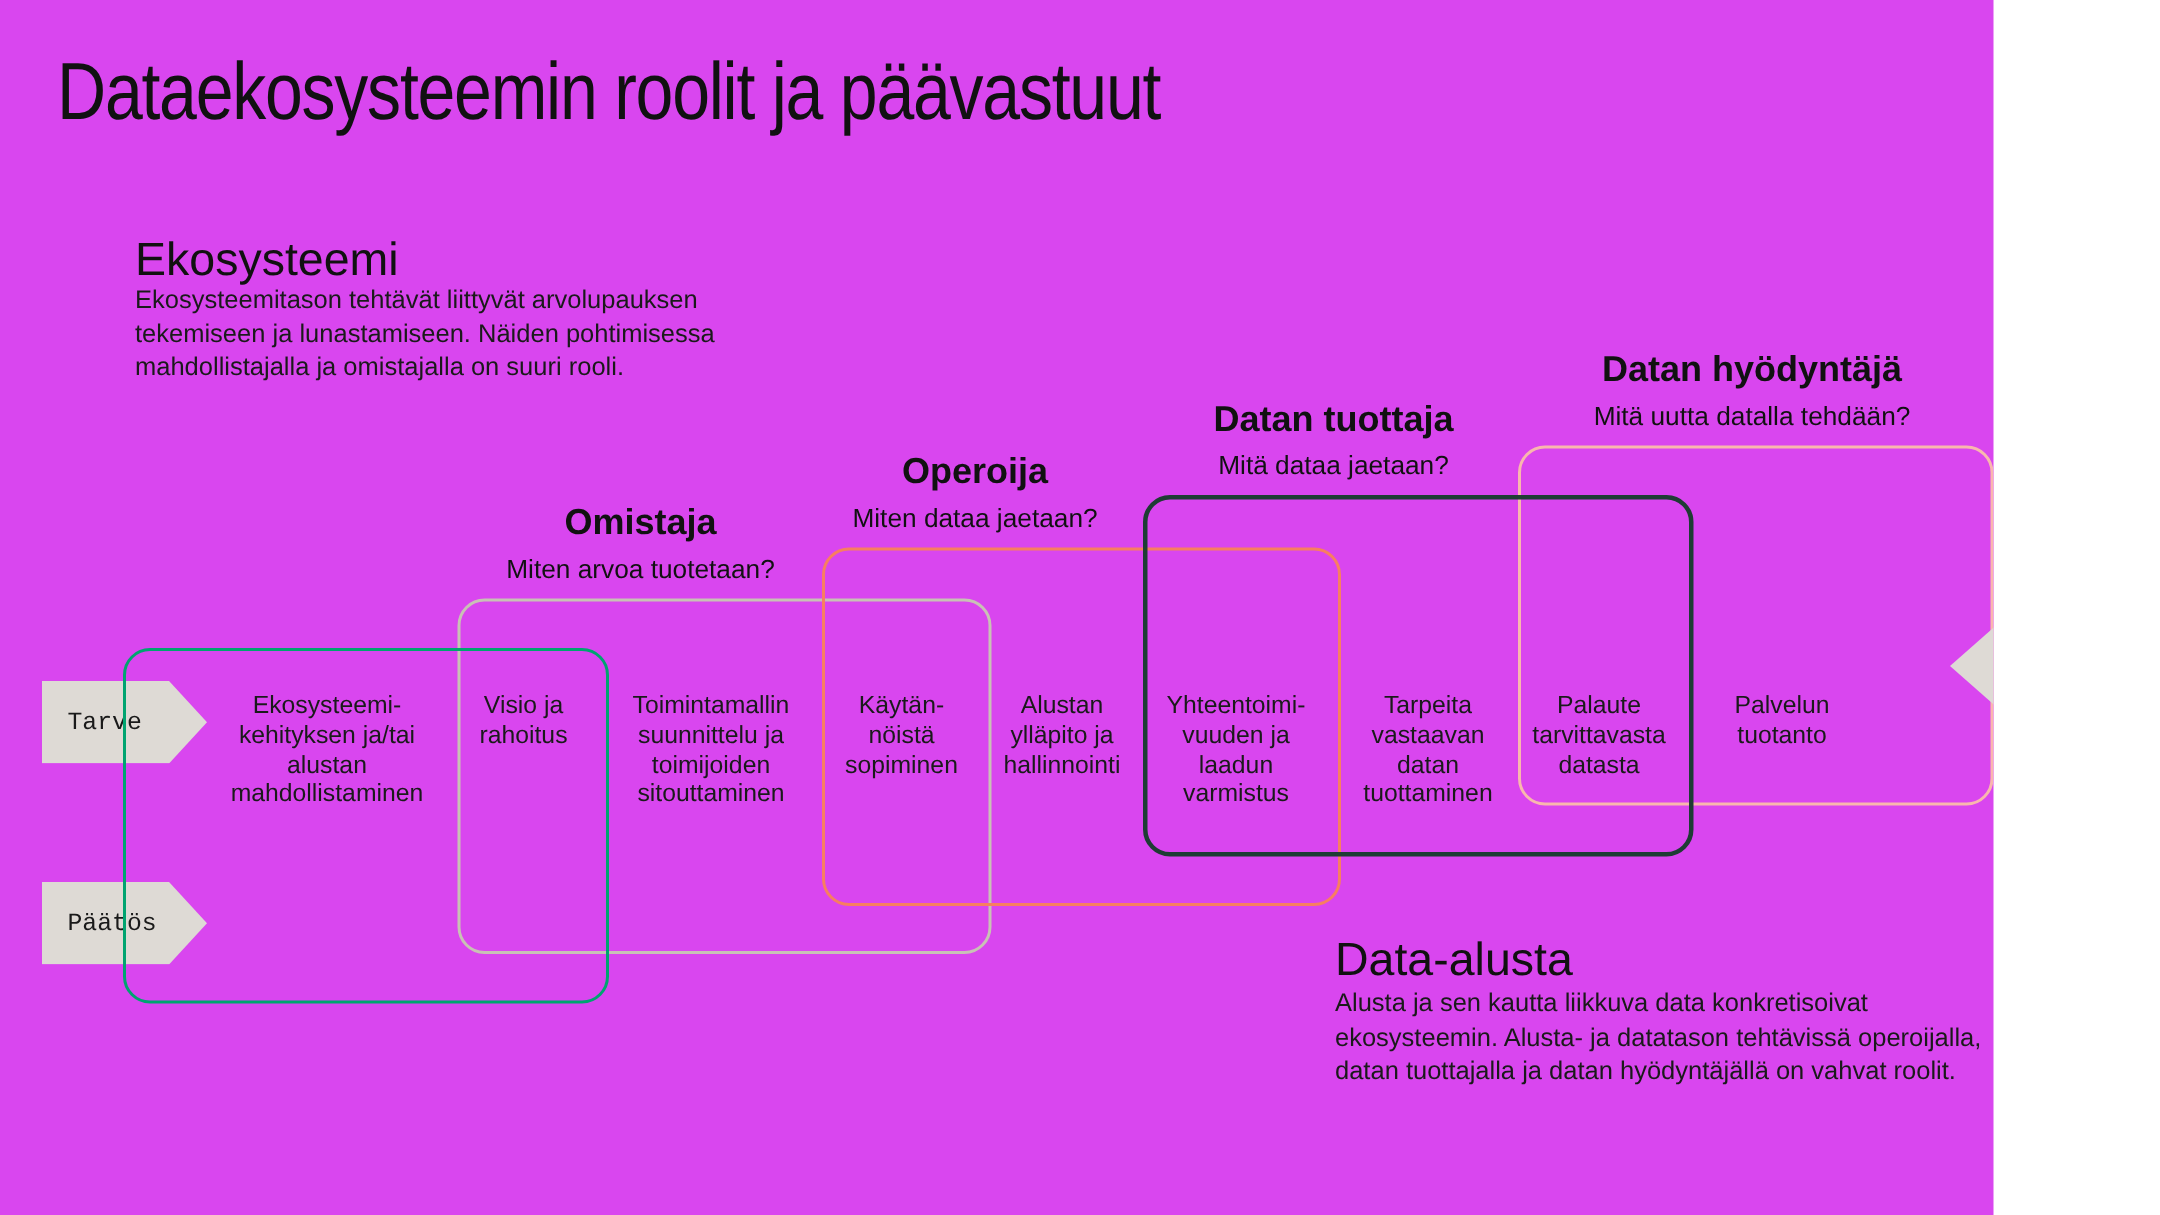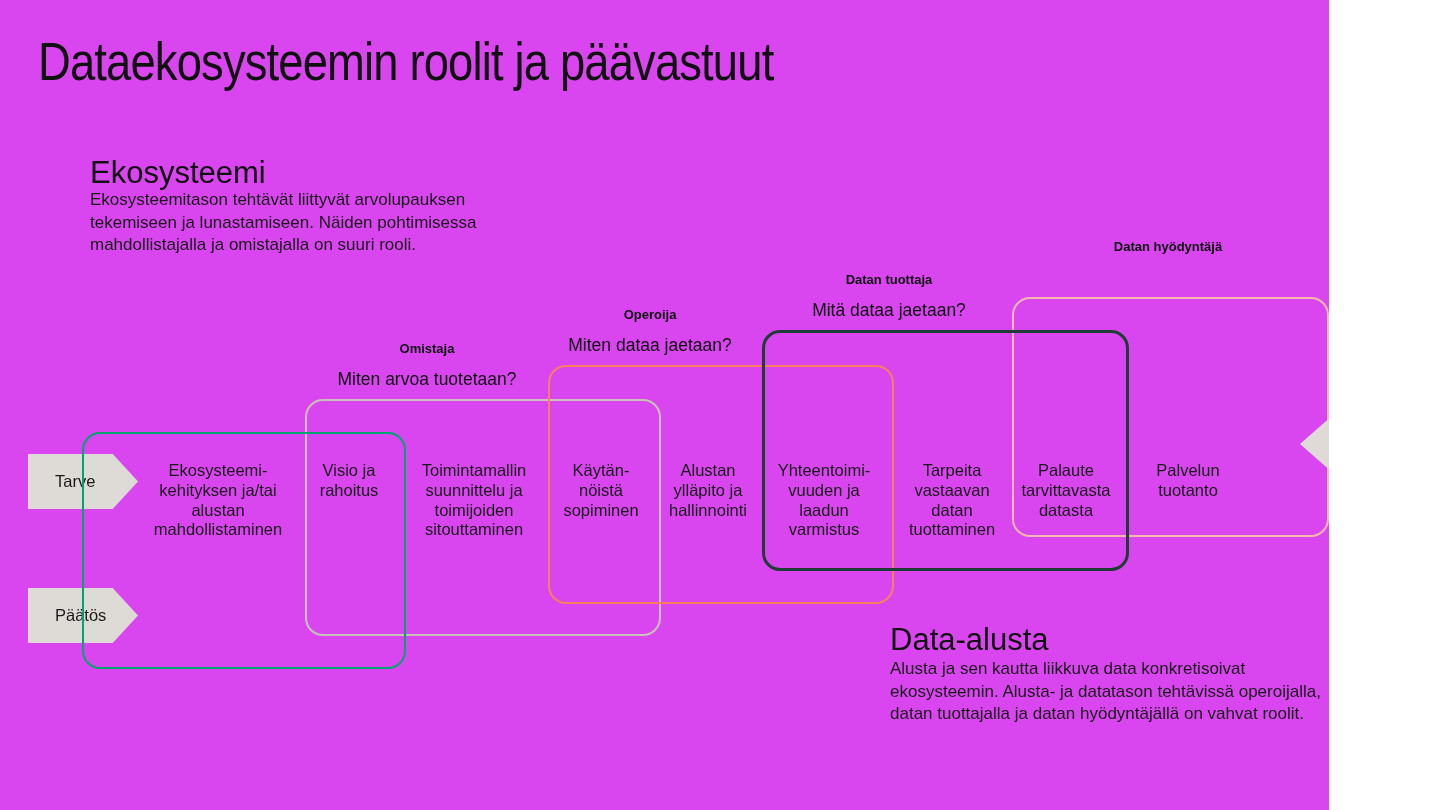--- a/index.html
+++ b/index.html
@@ -18,38 +18,38 @@
   .note-alusta .note-body{left:0;top:36px;width:480px;}
 
   .rolebox{position:absolute;border-style:solid;border-width:2px;border-radius:18px;background:transparent;}
   .box-mahdollistaja{left:82px;top:432px;width:320px;height:233px;}
   .box-omistaja{left:305px;top:399px;width:352px;height:233px;}
   .box-operoija{left:548px;top:365px;width:342px;height:235px;}
   .box-tuottaja{left:762px;top:330px;width:361px;height:235px;border-width:3px;}
   .box-hyodyntaja{left:1012px;top:297px;width:313px;height:236px;}
 
   .rolehead{position:absolute;width:280px;text-align:center;line-height:30px;color:#111;}
-  .rolehead .rolehead-name{font-size:13px;font-weight:700;}
+  .rolehead .rolehead-name{font-size:24px;font-weight:700;}
   .rolehead .rolehead-q{font-size:17.5px;font-weight:400;}
   .head-mahdollistaja{left:64px;top:367px;}
   .head-omistaja{left:287px;top:334px;}
   .head-operoija{left:510px;top:300px;}
   .head-tuottaja{left:749px;top:265px;}
   .head-hyodyntaja{left:1028px;top:232px;}
 
   .task{position:absolute;top:461px;width:176px;text-align:center;font-size:16.5px;
         line-height:19.8px;white-space:pre-line;color:#1a1a1a;}
   .task-1{left:130px;} .task-2{left:261px;} .task-3{left:386px;}
   .task-4{left:513px;} .task-5{left:620px;} .task-6{left:736px;}
   .task-7{left:864px;} .task-8{left:978px;} .task-9{left:1100px;}
 
   .arrow-in{position:absolute;left:28px;width:110px;height:55px;
             clip-path:polygon(0 0,77% 0,100% 50%,77% 100%,0 100%);
             display:flex;align-items:center;font-size:16.5px;color:#1a1a1a;}
-  .arrow-in span{padding-left:27px;}
+  .arrow-in span{padding-left:17px;font-family:Liberation Mono, monospace;}
   .arrow-tarve{top:454px;} .arrow-data{top:520px;} .arrow-paatos{top:588px;}
 
   .arrow-out{position:absolute;left:1300px;top:412px;width:110px;height:64px;
              clip-path:polygon(100% 0,33% 0,0 50%,33% 100%,100% 100%);
              display:flex;align-items:center;justify-content:center;
              font-size:16.5px;line-height:21.5px;text-align:center;white-space:pre-line;color:#1a1a1a;}
   .arrow-out .arrow-out-label{padding-left:20px;}
 </style>
 </head>
 <body>
@@ -97,20 +97,21 @@
   <div class="rolehead head-operoija">
     <div class="rolehead-name">Operoija</div>
     <div class="rolehead-q">Miten dataa jaetaan?</div>
   </div>
   <div class="rolehead head-tuottaja">
     <div class="rolehead-name">Datan tuottaja</div>
     <div class="rolehead-q">Mitä dataa jaetaan?</div>
   </div>
   <div class="rolehead head-hyodyntaja">
     <div class="rolehead-name">Datan hyödyntäjä</div>
+    <div class="rolehead-q">Mitä uutta datalla tehdään?</div>
   </div>
 
   <div class="task task-1">Ekosysteemi-
 kehityksen ja/tai
 alustan
 mahdollistaminen</div>
   <div class="task task-3">Toimintamallin
 suunnittelu ja
 toimijoiden
 sitouttaminen</div>

